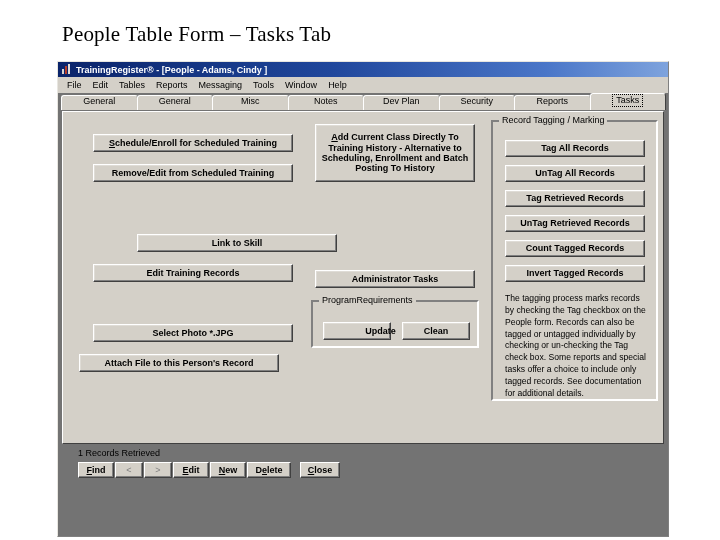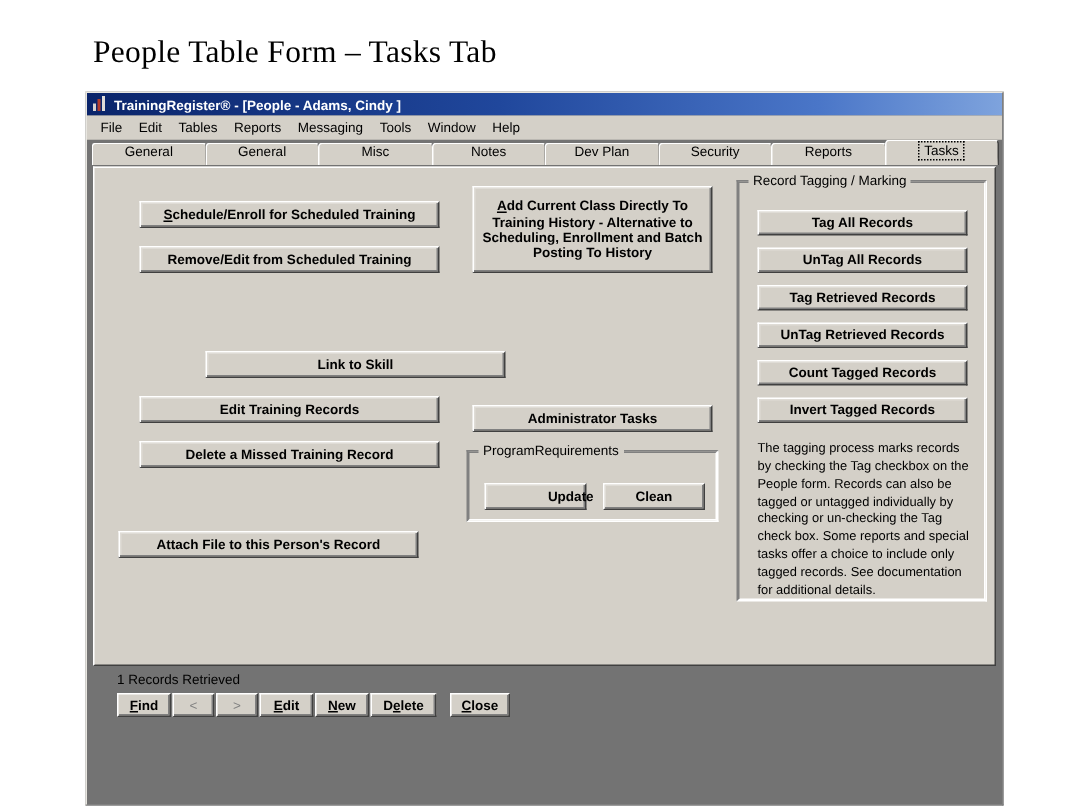--- a/index.html
+++ b/index.html
@@ -293,24 +293,24 @@
 
 
       <div class="btn" style="left:30px; top:122px; width:200px; height:18px;margin-left:44px;">
         <span>Link to Skill</span>
       </div>
 
       <div class="btn" style="left:30px; top:152px; width:200px; height:18px;">
         <span>Edit Training Records</span>
       </div>
 
-      <div class="btn" style="left:30px; top:182px; width:200px; height:18px;">
-        <span>Delete a Missed Training Record</span>
-      </div>
-
+
+      <div class="btn" style="left:30px; top:212px; width:200px; height:18px;">
+        <span>Select Photo *.JPG</span>
+      </div>
 
       <div class="btn" style="left:16px; top:242px; width:200px; height:18px;">
         <span>Attach File to this Person's Record</span>
       </div>
 
       <div class="btn" style="left:252px; top:12px; width:160px; height:58px; padding:2px 5px;">
         <span><u>A</u>dd Current Class Directly To Training History - Alternative to Scheduling, Enrollment and Batch Posting To History</span>
       </div>
 
       <div class="btn" style="left:252px; top:158px; width:160px; height:18px;">

